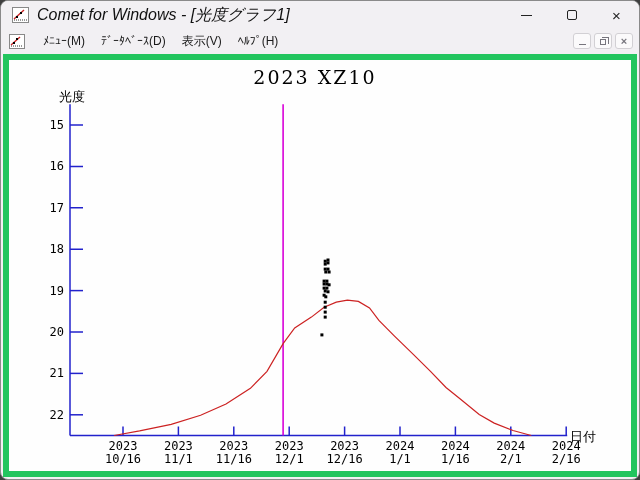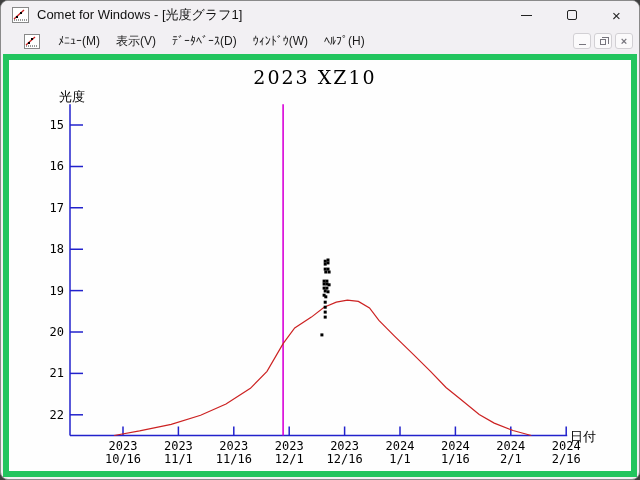--- a/index.html
+++ b/index.html
@@ -4,31 +4,31 @@
 <style>
   * { margin:0; padding:0; box-sizing:border-box; }
   html,body { width:640px; height:480px; background:#3f3f3f; font-family:"Liberation Sans",sans-serif; }
   .window { position:absolute; left:0; top:0; width:640px; height:480px;
             background:#f2f0f3; border:1px solid #8a8a8a; border-radius:8px; overflow:hidden; }
 
   
   .titlebar { position:absolute; left:0; top:0; right:0; height:28px; display:flex; align-items:center;
               background:#f2f0f3; padding-left:11px; }
   .appicon { width:17px; height:16px; margin-right:8px; flex:0 0 auto; }
-  .wtitle { font-size:13px; color:#111; white-space:nowrap; }
+  .wtitle { font-size:16px; color:#111; white-space:nowrap;font-style:italic; }
   .winbtns { margin-left:auto; display:flex; height:28px; }
   .winbtn { width:45px; height:28px; display:flex; align-items:center; justify-content:center;
             background:transparent; border:none; color:#222; cursor:default; }
   .g-min { display:block; width:11px; border-top:1.2px solid #222; }
   .g-max { display:block; width:10px; height:10px; border:1.2px solid #222; border-radius:2px; }
   .g-close { font-size:15px; line-height:1; color:#222; }
 
   
   .menubar { position:absolute; left:0; top:28px; right:0; height:24px; display:flex; align-items:center;
-             background:#f2f0f3; padding:0 6px 0 23px; }
+             background:#f2f0f3; padding:0 6px 0 8px; }
   .menuicon { width:16px; height:15px; margin-right:10px; flex:0 0 auto; }
   .menuitem { font-size:12px; color:#1a1a1a; padding:3px 8px; white-space:nowrap; }
   .mdibtns { margin-left:auto; display:flex; gap:3px; }
   .mdibtn { width:18px; height:16px; background:#fbfafb; border:1px solid #d2d0d4; border-radius:3px;
             display:flex; align-items:center; justify-content:center; color:#77757d; padding:0; }
   .g-mmin { display:block; width:7px; border-top:1.5px solid #77757d; margin-top:7px; }
   .g-mrest { position:relative; display:block; width:6px; height:6px; border:1px solid #77757d; background:#fbfafb; margin-top:2px; }
   .g-mrest::before { content:""; position:absolute; left:1px; top:-3px; width:6px; height:6px;
                      border:1px solid #77757d; border-left:none; border-bottom:none; }
   .g-mclose { font-size:11px; line-height:1; font-weight:bold; }
@@ -74,23 +74,22 @@
     <span class="menuicon">
       <svg width="16" height="15" viewBox="0 0 16 15">
         <rect x="0.5" y="0.5" width="15" height="14" fill="#ffffff" stroke="#888"></rect>
         <path d="M2 12 H14" stroke="#333" stroke-width="1" stroke-dasharray="1,1" fill="none"></path>
         <path d="M2 11 L11 3" stroke="#cc2222" stroke-width="1.4" fill="none"></path>
         <rect x="4" y="8" width="2" height="2" fill="#000"></rect>
         <rect x="7" y="4" width="2" height="2" fill="#000"></rect>
       </svg>
     </span>
     <span class="menuitem">ﾒﾆｭｰ(M)</span>
+    <span class="menuitem">ﾃﾞｰﾀﾍﾞｰｽ(D)</span>
     <span class="menuitem">表示(V)</span>
-    <span class="menuitem">ﾃﾞｰﾀﾍﾞｰｽ(D)</span>
-    <span class="menuitem">ｳｨﾝﾄﾞｳ(W)</span>
     <span class="menuitem">ﾍﾙﾌﾟ(H)</span>
     <div class="mdibtns">
       <button class="mdibtn">
           <span class="g-mmin"></span>
         </button>
       <button class="mdibtn">
           <span class="g-mrest"></span>
         </button>
       <button class="mdibtn">
           <span class="g-mclose">×</span>

